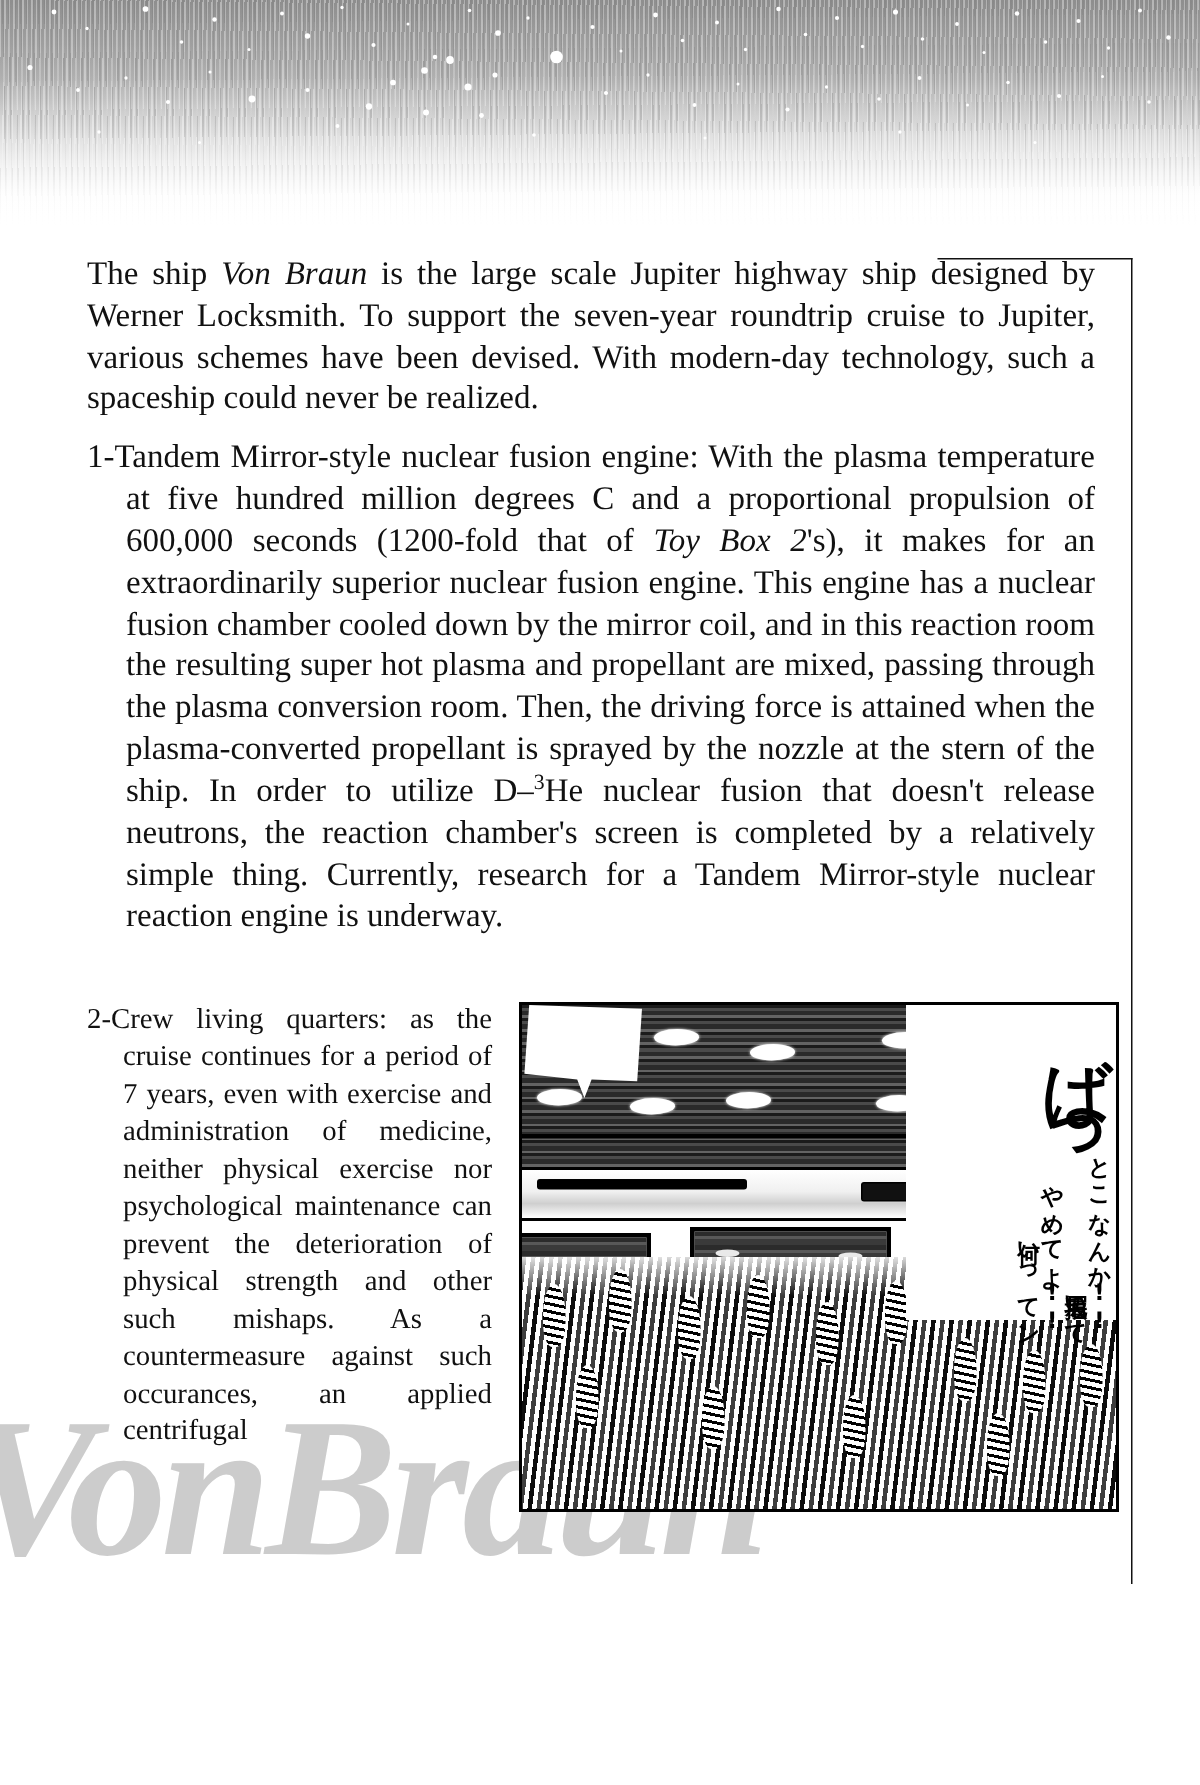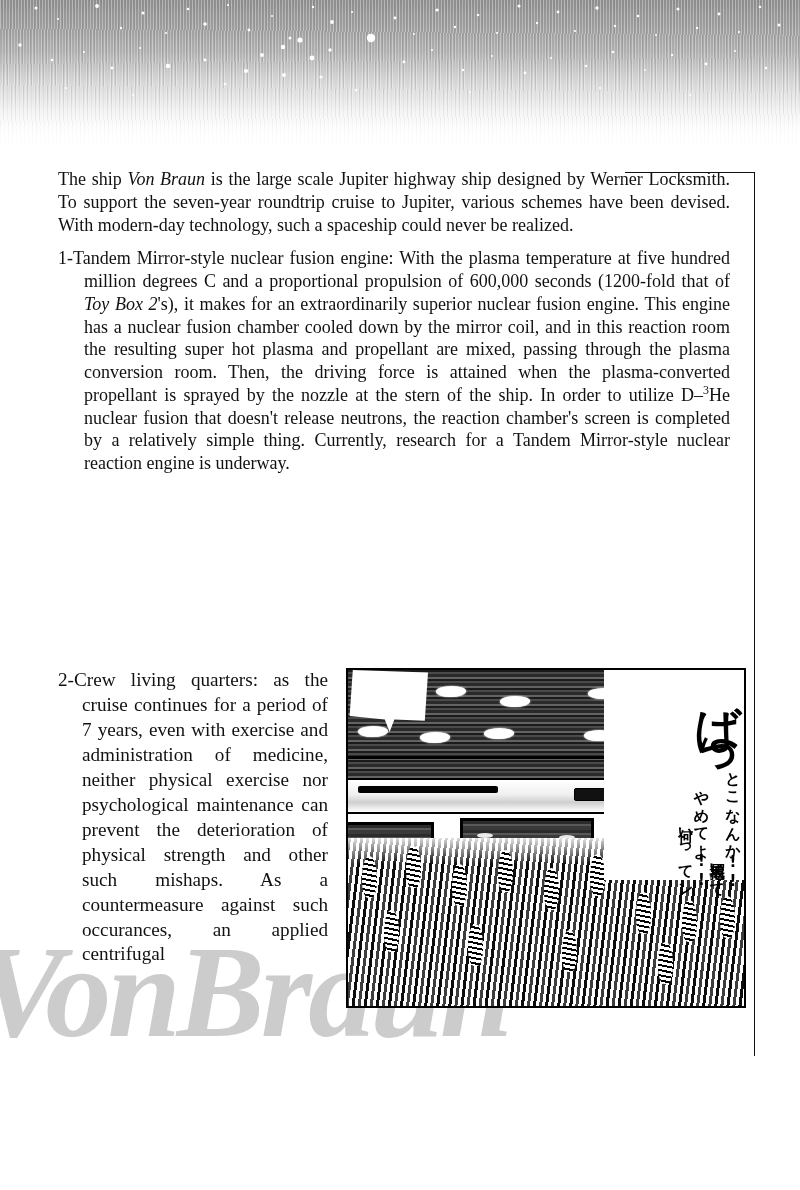--- a/index.html
+++ b/index.html
@@ -66,21 +66,21 @@
     user-select: none;
   }
 
   
   #body-text {
     position: absolute; left: 58px; top: 168px;
     width: 672px;
   }
   p.para {
     margin: 0 0 11px 0;
-    font-size: 18px;
+    font-size: 22px;
     line-height: 1.265;
     text-align: justify;
     text-justify: inter-word;
     color: #111;
   }
   p.para.lead { text-indent: 0; }
   p.numbered {
     padding-left: 26px;
     text-indent: -26px;
   }

